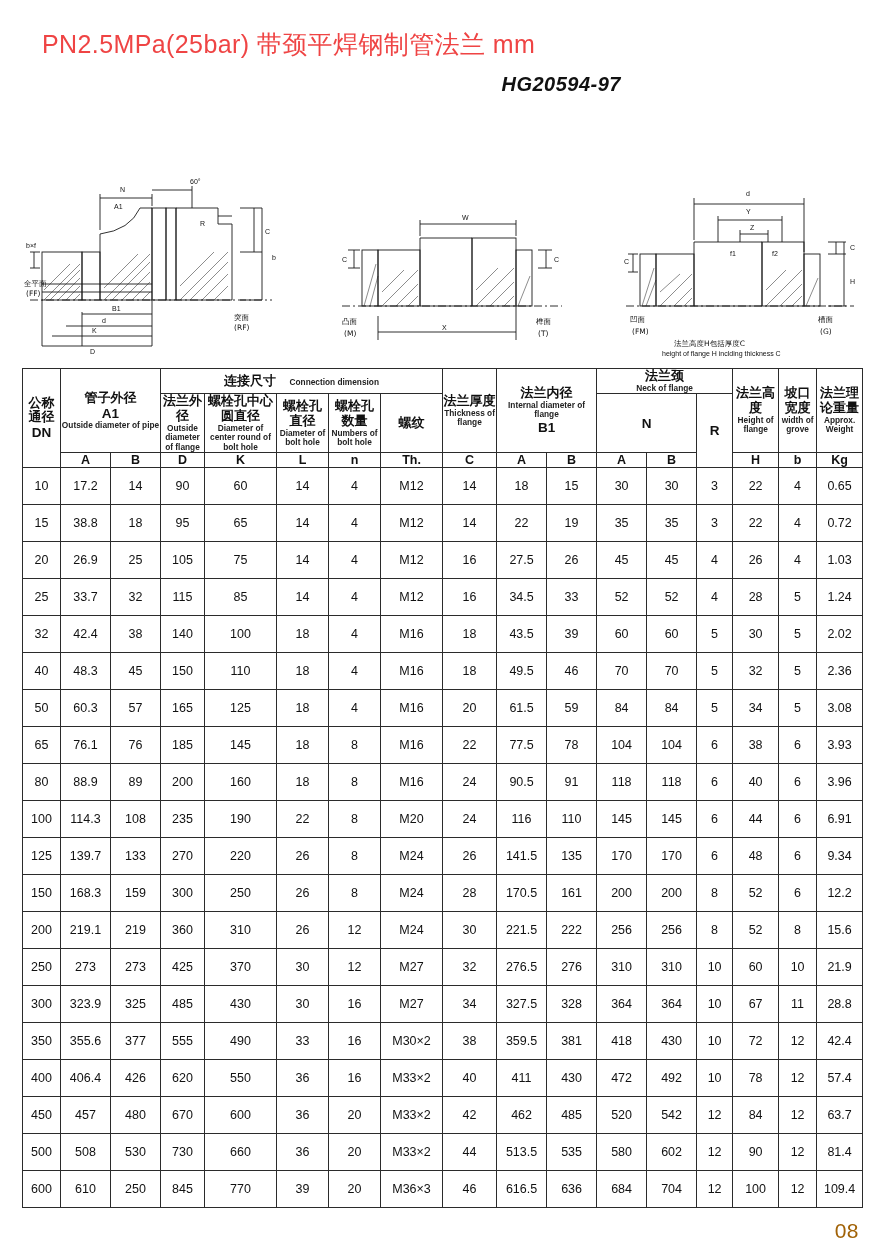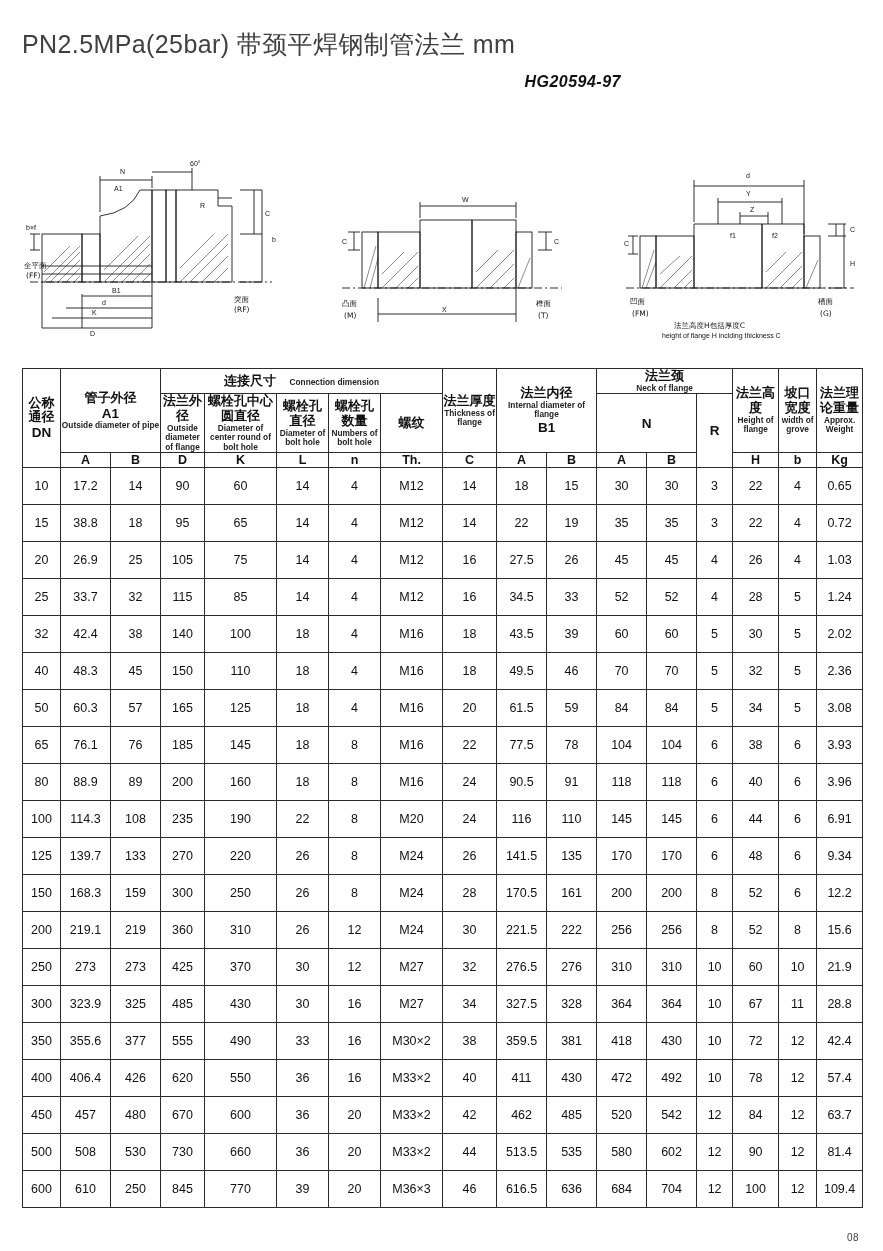--- a/index.html
+++ b/index.html
@@ -51,44 +51,45 @@
   .title-block {
     position: absolute;
     top: 28px;
     left: 22px;
     right: 22px;
     height: 72px;
   }
   .title-cn {
     font-size: 25px;
     letter-spacing: .4px;
-    color: #404040;
+    color: #ef4444;
     font-weight: 400;
     white-space: nowrap;
+    margin-left: 20px;
   }
   .title-en {
     margin-top: 7px;
     font-size: 15px;
     color: #111;
     letter-spacing: .2px;
   }
   .std-code {
     position: absolute;
     right: 240px;
     top: 45px;
-    font-size: 16px;
+    font-size: 20px;
     font-style: italic;
     font-weight: bold;
     letter-spacing: .5px;
     color: #111;
   }
   
   .drawings {
     position: absolute;
-    top: 146px;
+    top: 164px;
     left: 22px;
     right: 22px;
     height: 195px;
   }
   .fig {
     position: absolute;
     top: 0;
     height: 195px;
   }
   .fig svg { display: block; }
@@ -133,22 +134,22 @@
   .col-R  { width: 36px; }
   .col-H  { width: 46px; }
   .col-b  { width: 38px; }
   .col-Kg { width: 46px; }
   .pad2 { padding: 2px 1px; }
   
   .page-num {
     position: absolute;
     right: 24px;
     bottom: 8px;
-    font-size: 10px;
-    color: #404040;
+    font-size: 21px;
+    color: #a16207;
     letter-spacing: .5px;
   }
   
   .lbl { font-size: 7px; font-family: "Liberation Sans", sans-serif; fill: #111; }
   .lbl-cn { font-size: 7.5px; font-family: "DejaVu Sans", sans-serif; fill: #111; }
 </style>
 </head>
 <body>
 
 <div class="page">

